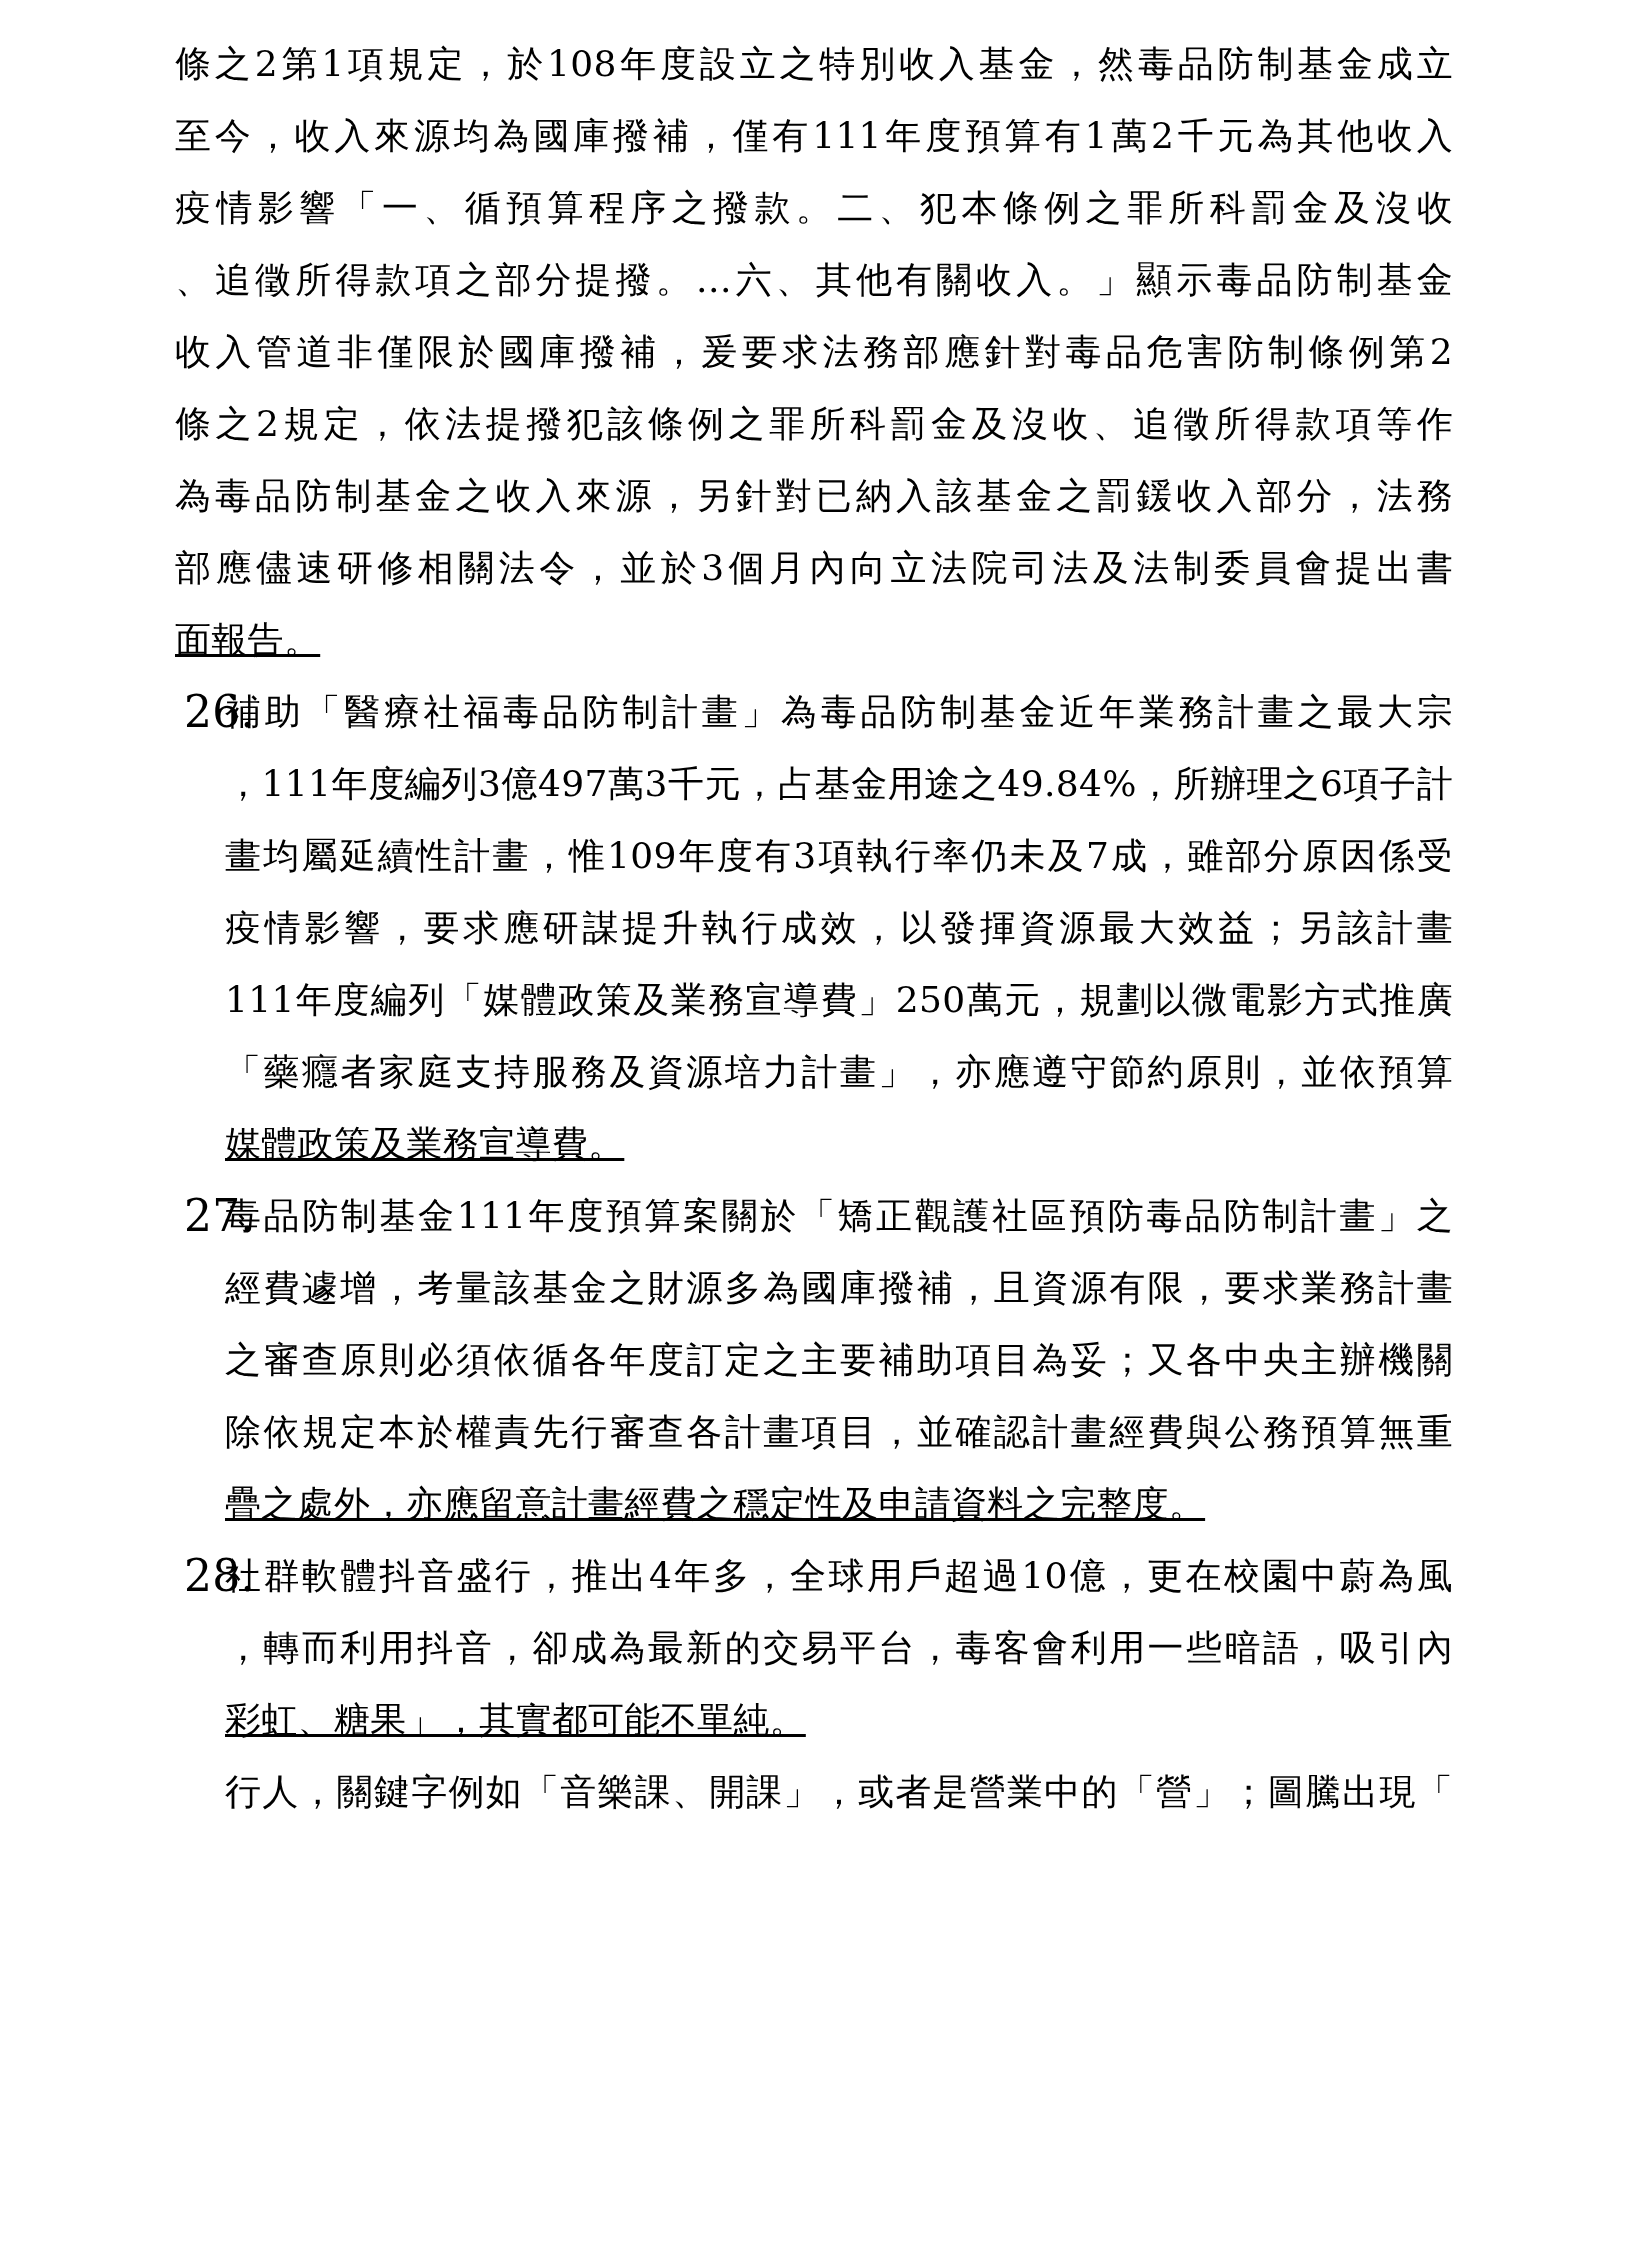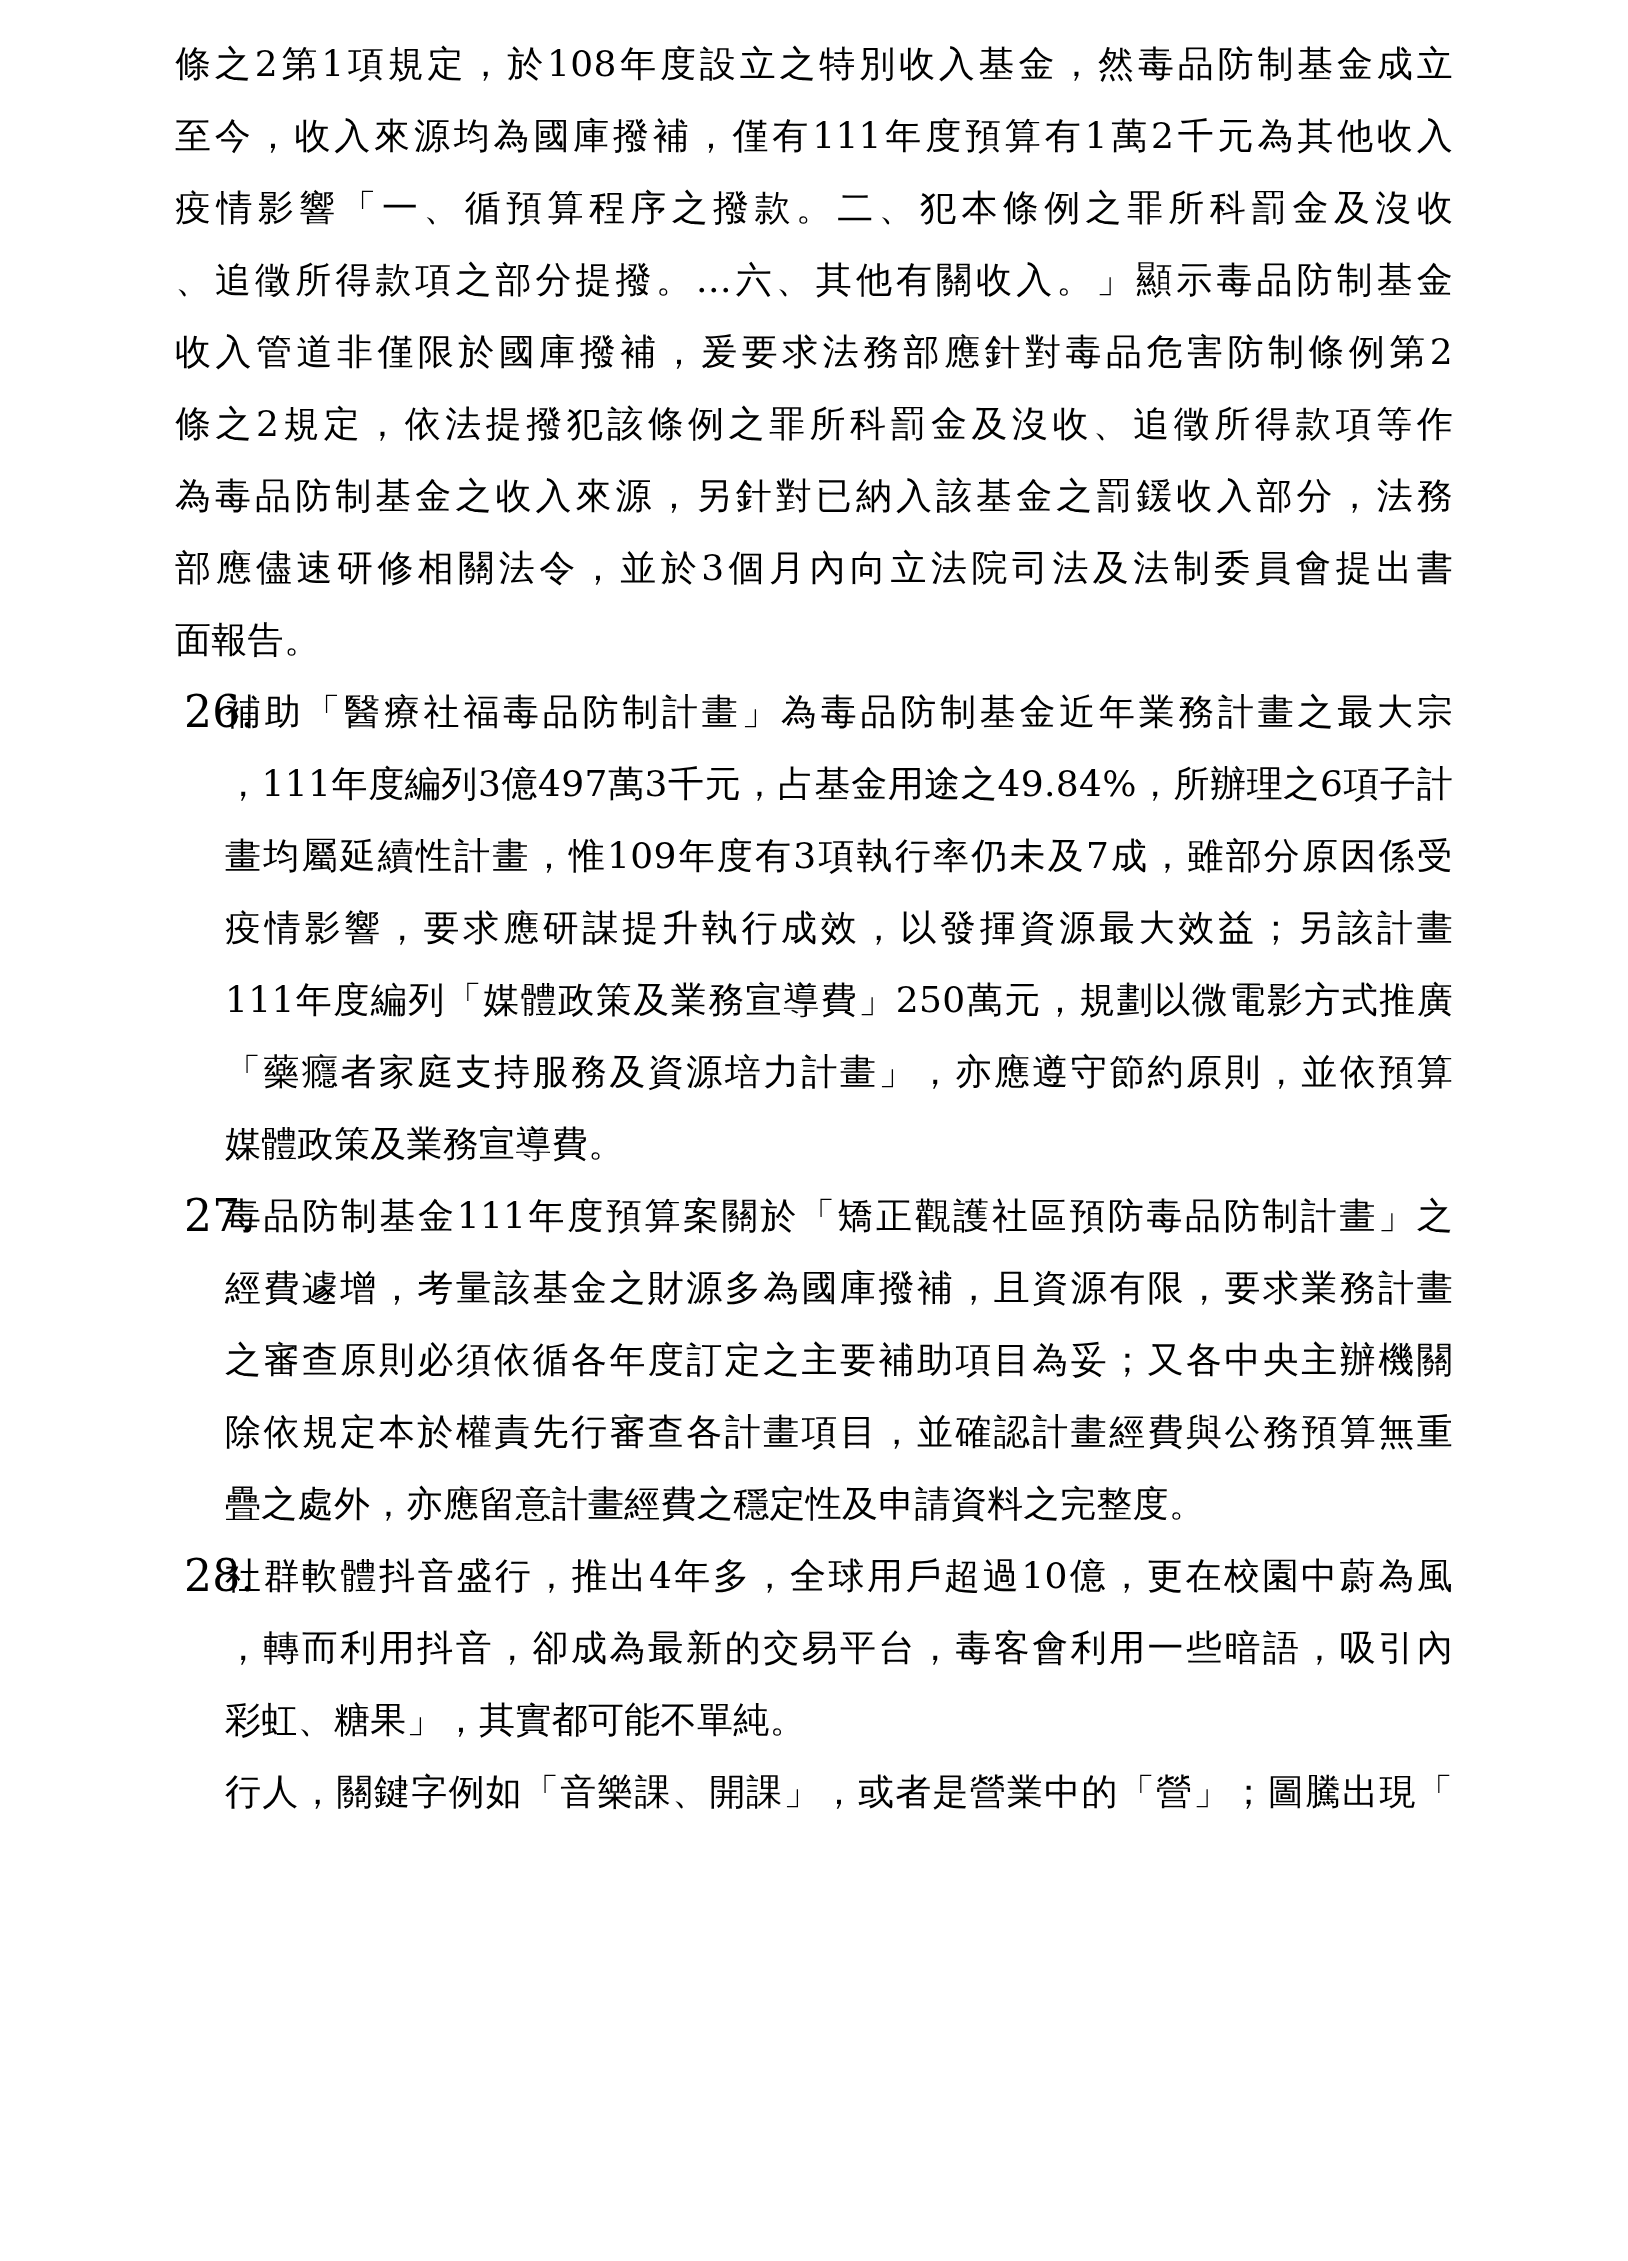--- a/index.html
+++ b/index.html
@@ -60,20 +60,21 @@
     white-space: pre;
   }
   
   .line.j {
     text-align: justify;
     text-align-last: justify;
   }
   .line.last {
     text-align: right;
     text-align-last: left;
+    text-decoration: underline;
   }
 </style>
 </head>
 <body>
 
 <div class="page">
   <div id="content">
       <div class="para cont">
         <span class="body">
           <span class="line j">條之2第1項規定，於108年度設立之特別收入基金，然毒品防制基金成立</span>

